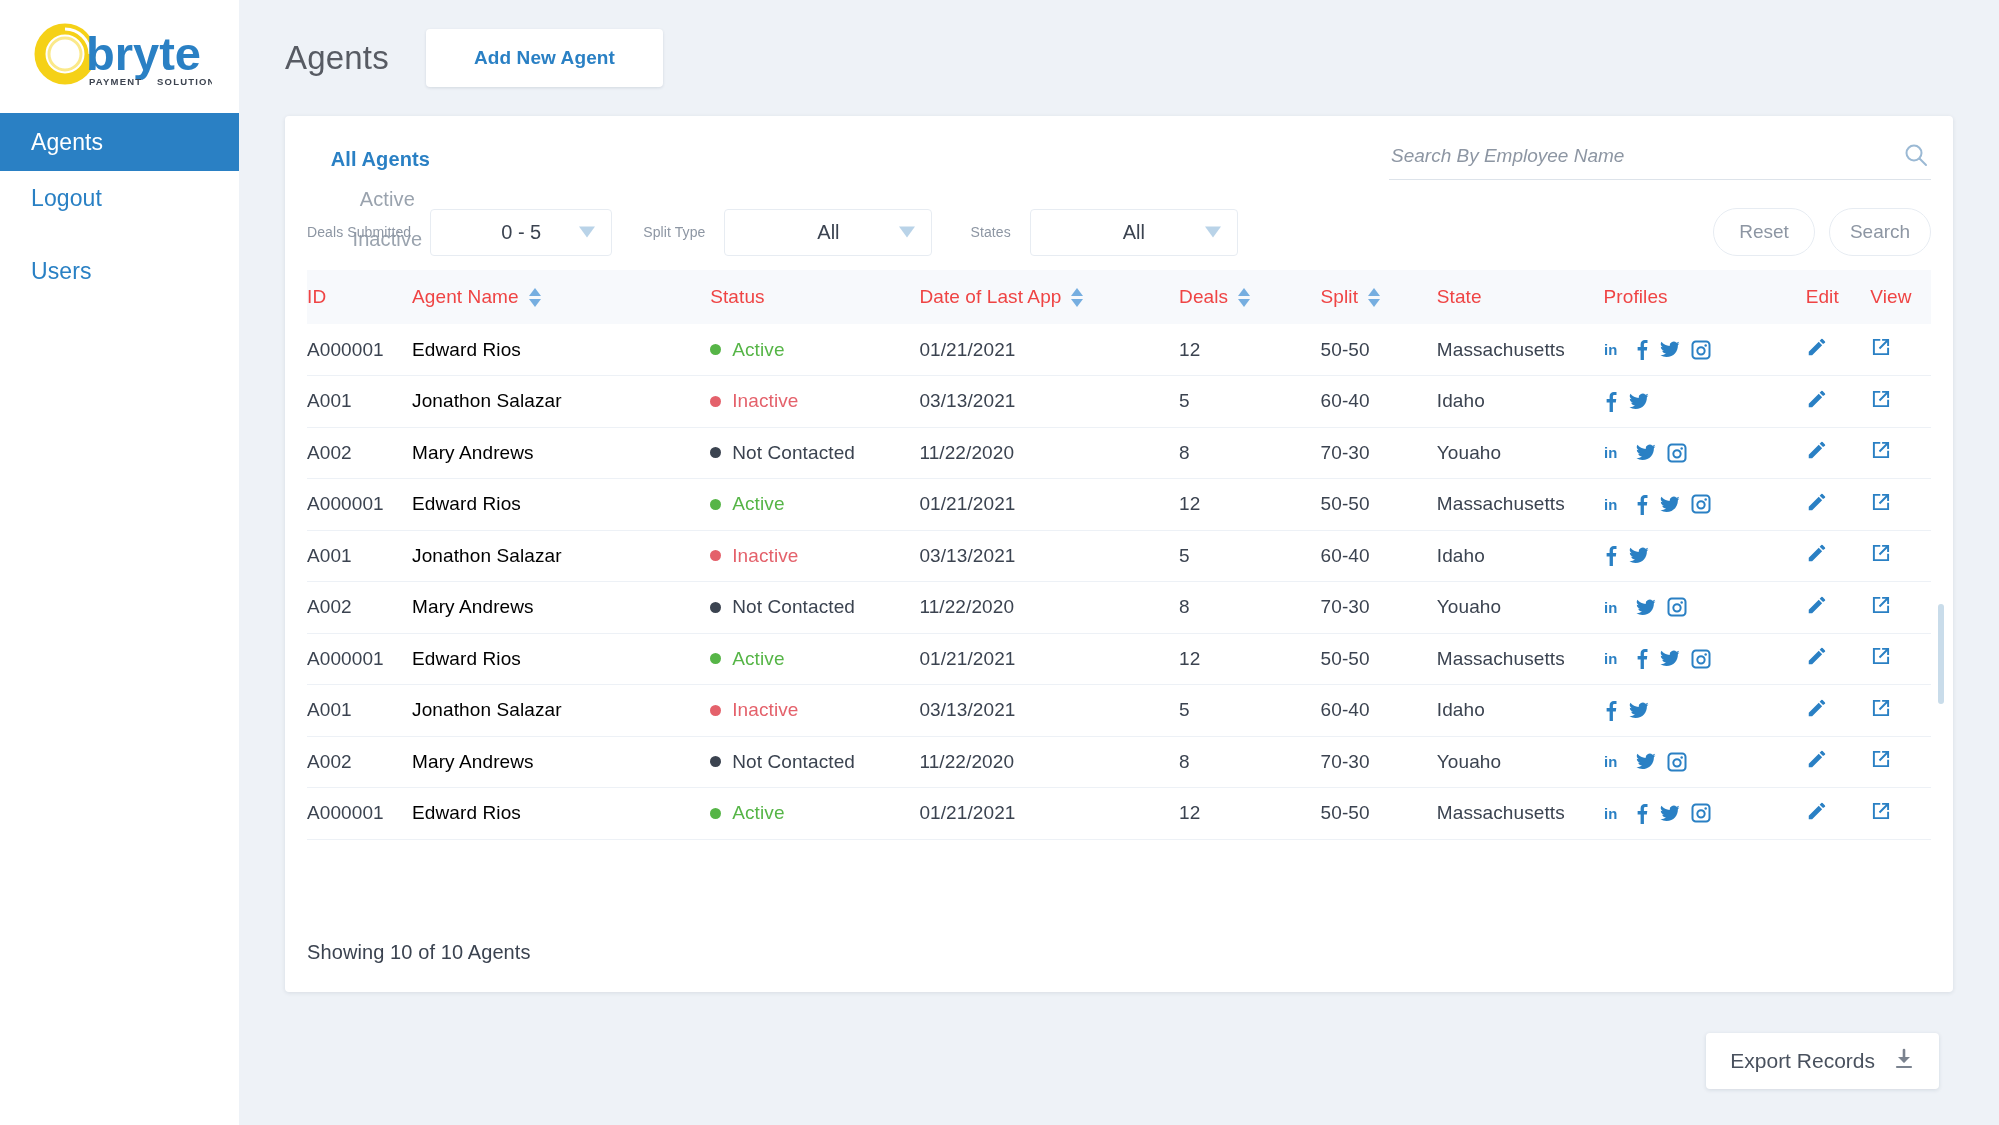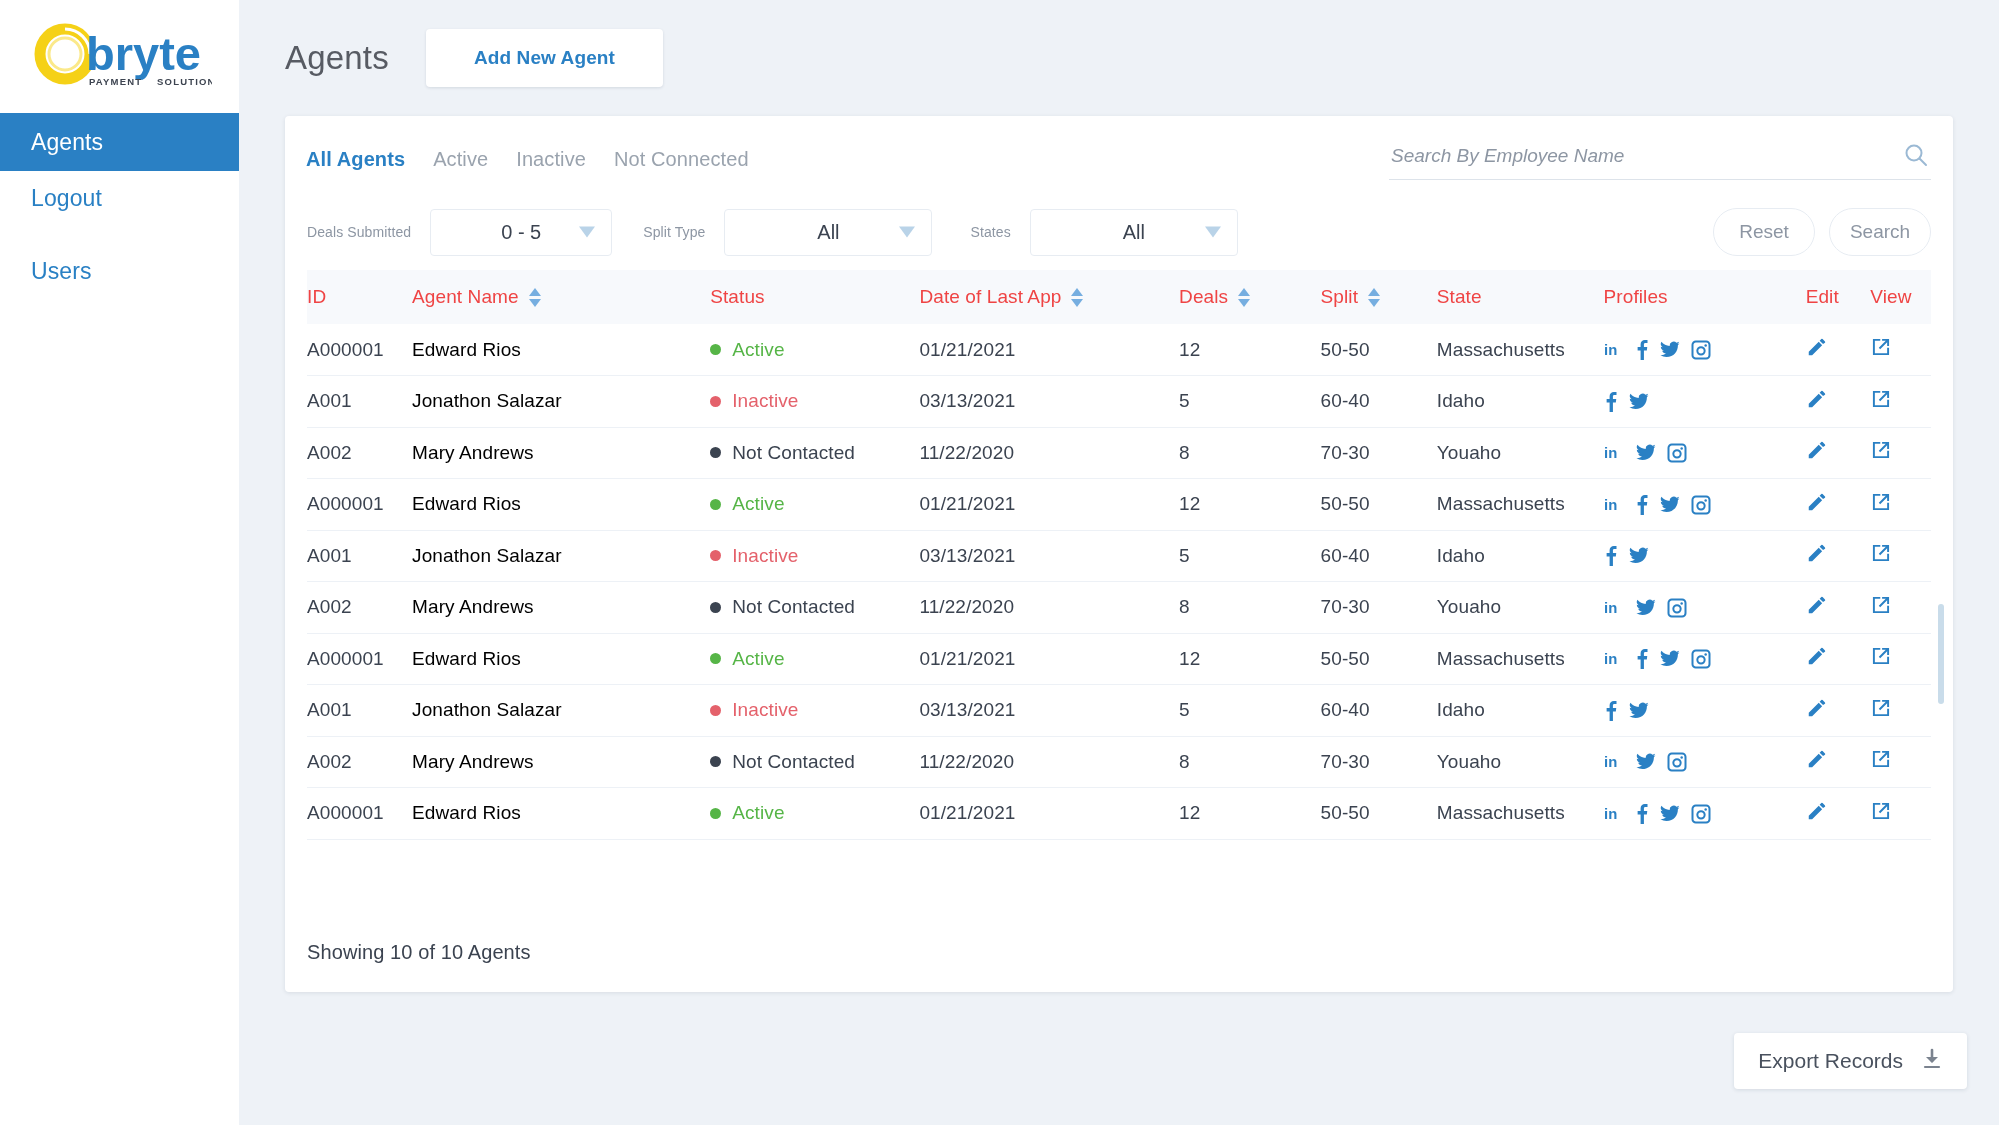--- a/index.html
+++ b/index.html
@@ -55,21 +55,21 @@
     margin: 0 46px 0 46px; background: #ffffff; border-radius: 4px;
     box-shadow: 0 1px 4px rgba(16,38,63,.10);
     height: 876px; position: relative; overflow: hidden;
   }
 
   
   .tabs-row {
     display: flex; align-items: flex-start; padding: 28px 0 0 0; position: relative;
     height: 78px;
   }
-  .tabs { display: flex; align-items: center; padding-left: 21px; gap: 0; }
+  .tabs { display: flex; align-items: center; padding-left: 21px; gap: 10px; flex-direction: column; }
   .tab {
     font-size: 20px; color: #9aa3ae; padding: 0 14px; cursor: pointer;
     letter-spacing: .1px; line-height: 30px;
   }
   .tab:first-child { padding-left: 0; }
   .tab.active { color: #2a80c4; font-weight: bold; }
 
   .search-box {
     position: absolute; right: 22px; top: 22px; width: 542px;
     border-bottom: 1px solid #dde3ea; height: 42px;
@@ -135,21 +135,21 @@
     font-size: 19px; color: #3b4350; padding: 0; vertical-align: middle;
     letter-spacing: .1px;
   }
   td.name a { color: #000000; text-decoration: none; cursor: pointer; }
   .status { display: flex; align-items: center; gap: 11px; }
   .dot { width: 11px; height: 11px; border-radius: 50%; display: inline-block; }
   .st-active { color: #56b547; }
   .st-inactive { color: #e4616b; }
   .st-notcontacted { color: #3b4350; }
 
-  .profiles { display: flex; align-items: flex-end; gap: 10px; }
+  .profiles { display: flex; align-items: center; gap: 10px; }
   .profiles svg { cursor: pointer; }
   .icon-cell { text-align: left; }
   .icon-cell svg { cursor: pointer; }
 
   
   col.c-id     { width: 104px; }
   col.c-name   { width: 295px; }
   col.c-status { width: 207px; }
   col.c-date   { width: 257px; }
   col.c-deals  { width: 140px; }
@@ -165,21 +165,21 @@
   .scrollbar-thumb {
     width: 6px; height: 100px; background: #c9dcea; border-radius: 3px;
   }
 
   .showing {
     position: absolute; left: 22px; bottom: 28px;
     font-size: 20px; color: #3b4350; letter-spacing: .1px;
   }
 
   .export-wrap {
-    position: absolute; right: 32px; bottom: 36px;
+    position: absolute; right: 60px; bottom: 36px;
   }
   .export-btn {
     display: flex; align-items: center; gap: 18px;
     background: #fff; border: none; border-radius: 4px;
     box-shadow: 0 1px 4px rgba(16,38,63,.12);
     height: 56px; padding: 0 24px; cursor: pointer;
     font-size: 21px; color: #49515e; font-family: "Liberation Sans", sans-serif;
   }
 </style>
 </head>

